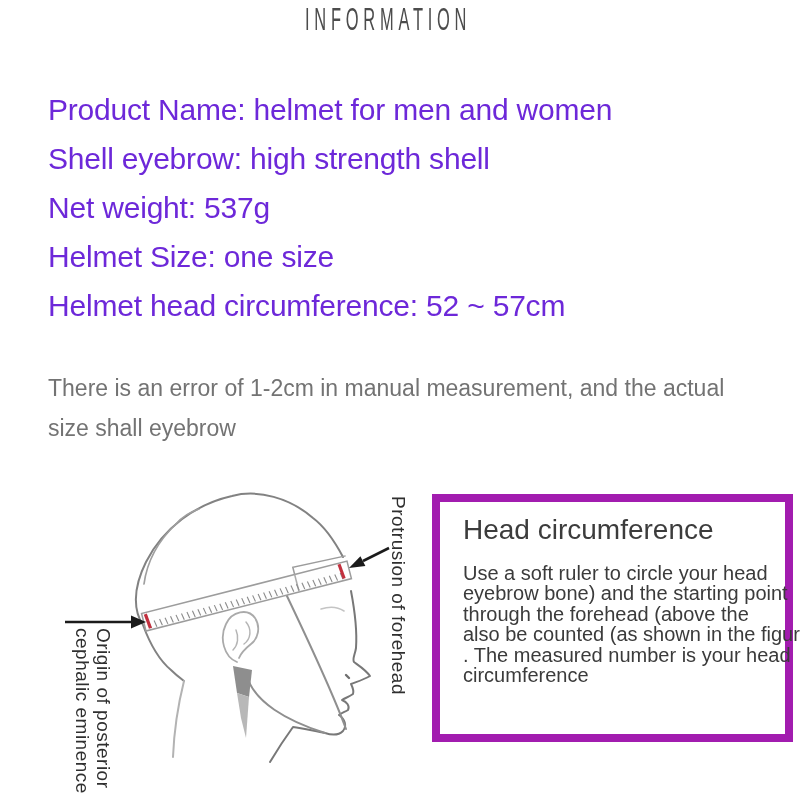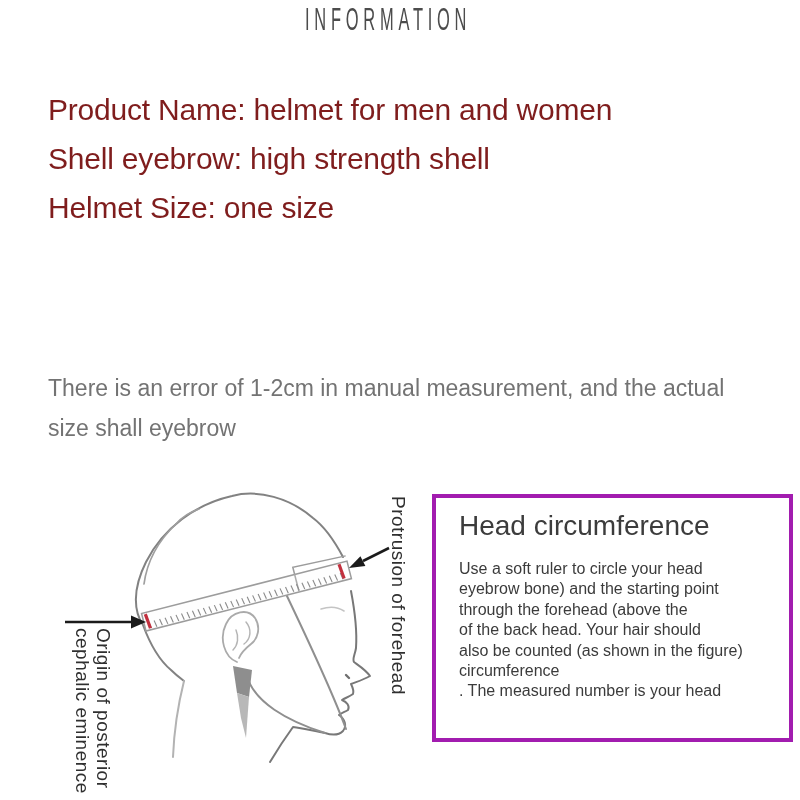--- a/index.html
+++ b/index.html
@@ -14,53 +14,55 @@
   #title{
     left:305px;top:2px;
     font-size:31px;font-weight:400;color:#4c4c4c;
     letter-spacing:9px;white-space:nowrap;
     transform:scaleX(0.53);transform-origin:0 0;
   }
   
   #specs{left:48px;top:85px;}
   .spec-line{
     font-size:30px;line-height:49px;height:49px;
-    letter-spacing:-0.2px;white-space:nowrap;color:#7f1d1d;
+    letter-spacing:-0.2px;white-space:nowrap;color:#6d28d9;
   }
   
   #disclaimer{left:48px;top:368px;}
   .disc-line{font-size:23px;line-height:40px;white-space:nowrap;color:#737373;}
   
   #info-box{
     left:432px;top:494px;width:361px;height:248px;
-    border:4px solid #a21caf;box-sizing:border-box;
+    border:8px solid #a21caf;box-sizing:border-box;
     padding-left:23px;padding-right:2px;
   }
   .ib-heading{font-size:28px;line-height:24px;color:#3c3c3c;white-space:nowrap;}
   #ib-heading-wrap{margin-top:16px;}
   #ib-body{margin-top:21px;}
-  .ib-line{font-size:16px;line-height:20.4px;color:#3b3b3b;white-space:nowrap;}
+  .ib-line{font-size:20px;line-height:20.4px;color:#3b3b3b;white-space:nowrap;}
   
   .vlabel{
     writing-mode:vertical-rl;text-orientation:mixed;
     font-size:19px;color:#2f2f2f;letter-spacing:0.5px;white-space:nowrap;
   }
   #label-forehead{left:387px;top:496px;height:200px;}
   #label-backhead{left:72px;top:628px;height:175px;line-height:21px;}
   #diagram-svg{left:0;top:0;}
 </style>
 </head>
 <body>
 
 <div class="abs" id="title">INFORMATION</div>
 
 <div class="abs" id="specs">
   <div class="spec-line">Product Name: helmet for men and women</div>
   <div class="spec-line">Shell eyebrow: high strength shell</div>
+  <div class="spec-line">Net weight: 537g</div>
   <div class="spec-line">Helmet Size: one size</div>
+  <div class="spec-line">Helmet head circumference: 52 ~ 57cm</div>
 </div>
 
 <div class="abs" id="disclaimer">
   <div class="disc-line">There is an error of 1-2cm in manual measurement, and the actual</div>
   <div class="disc-line">size shall eyebrow</div>
 </div>
 
 <svg class="abs" id="diagram-svg" width="800" height="800" viewBox="0 0 800 800">
 
   <g fill="none" stroke-linecap="round" stroke-linejoin="round" stroke="#828282" stroke-width="2">
@@ -151,18 +153,17 @@
 </div>
 
 <div class="abs" id="info-box">
   <div id="ib-heading-wrap">
     <div class="ib-heading">Head circumference</div>
   </div>
   <div id="ib-body">
     <div class="ib-line">Use a soft ruler to circle your head</div>
     <div class="ib-line">eyebrow bone) and the starting point</div>
     <div class="ib-line">through the forehead (above the</div>
-    <div class="ib-line">of the back head. Your hair should</div>
     <div class="ib-line">also be counted (as shown in the figure)</div>
+    <div class="ib-line">. The measured number is your head</div>
     <div class="ib-line">circumference</div>
-    <div class="ib-line">. The measured number is your head</div>
   </div>
 </div>
 
 </body></html>

